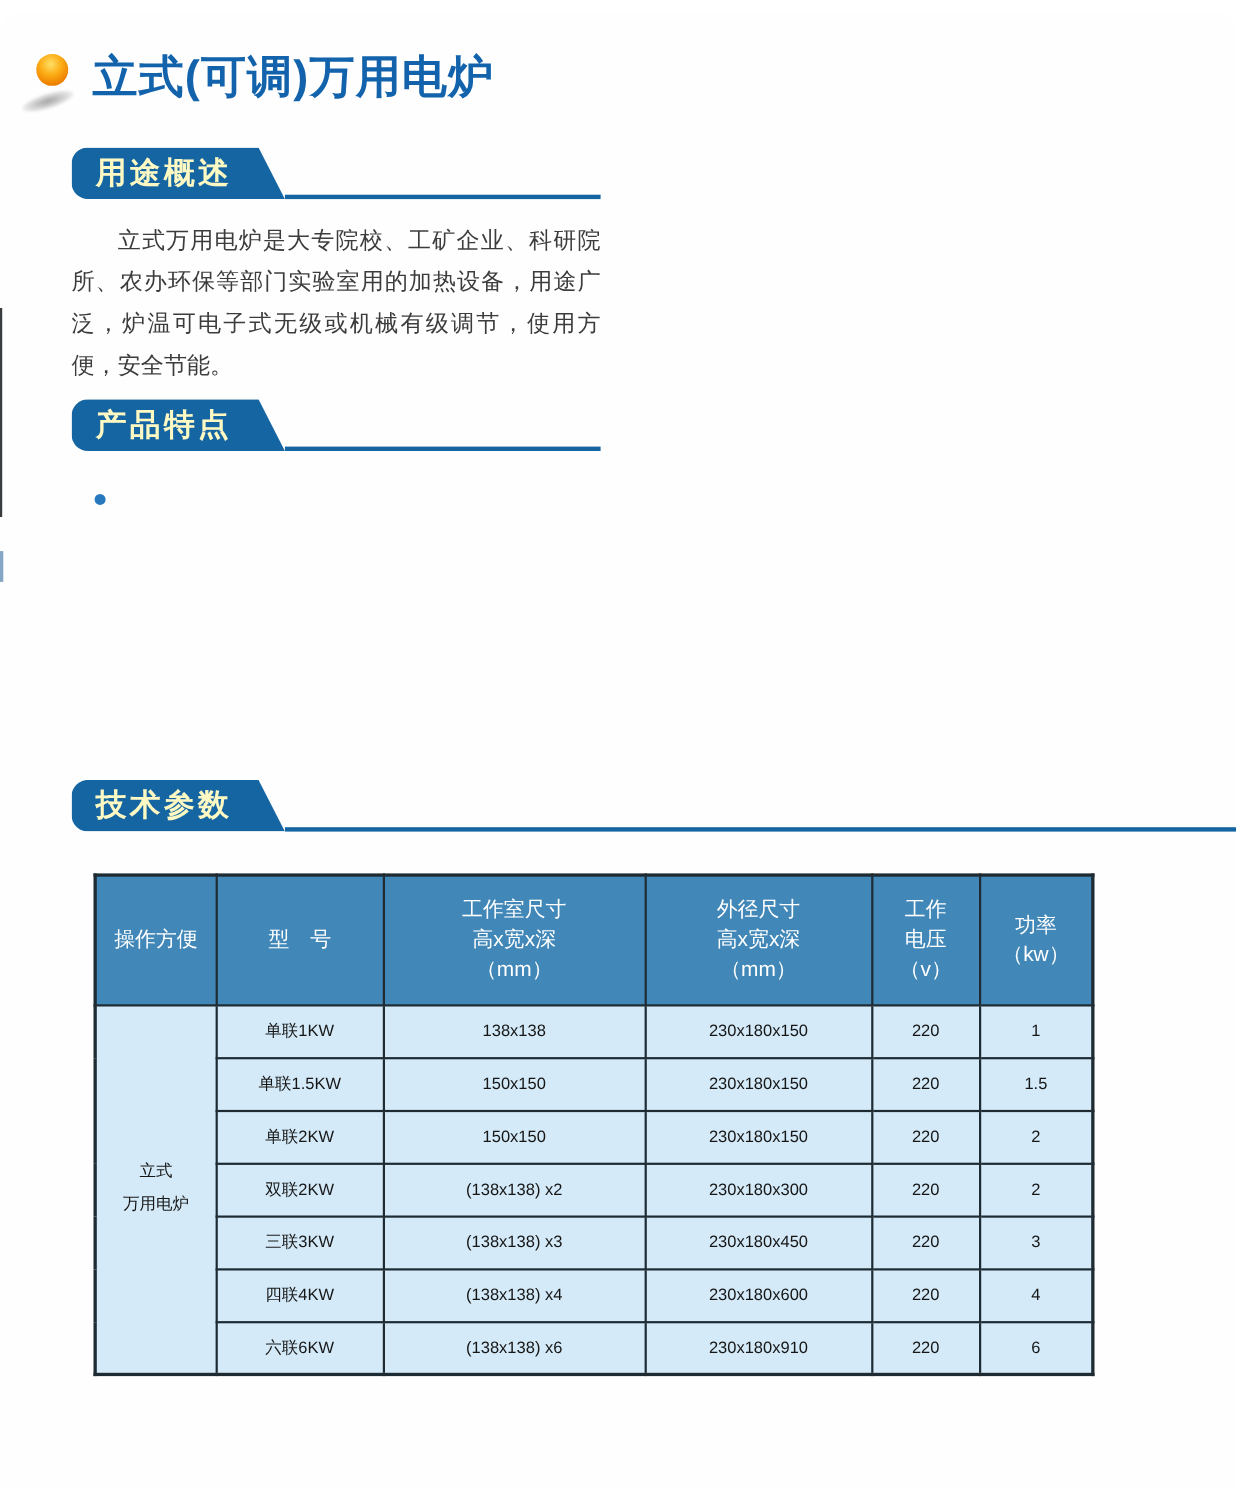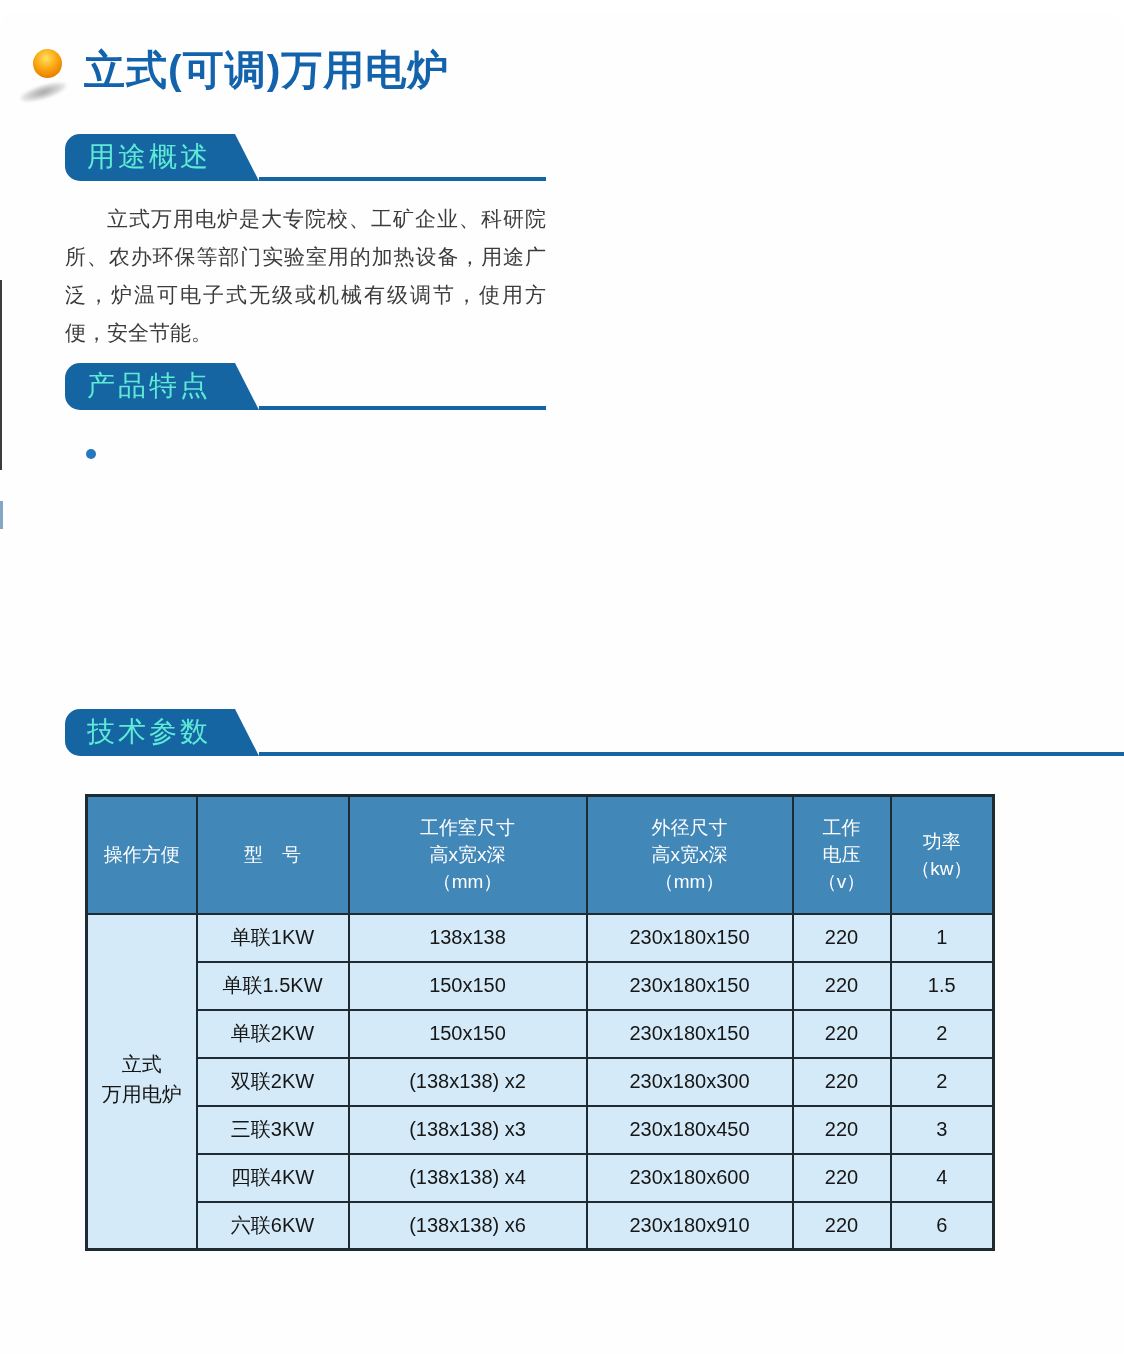--- a/index.html
+++ b/index.html
@@ -24,21 +24,21 @@
     position:absolute; left:84px; top:31px;
     font-size:41px; font-weight:bold; color:#1263ac; letter-spacing:1px; white-space:nowrap;
   }
 
   
   .banner { position:absolute; left:65px; height:47px; width:1059px; }
   .banner-tab {
     position:absolute; left:0; top:0; width:194px; height:47px;
     background:#1565a3; border-radius:15px 4px 0 15px;
     clip-path:polygon(0 0, 170px 0, 194px 47px, 0 47px);
-    color:#5eead4; font-size:28px; font-weight:normal; line-height:46px;
+    color:#fef9c3; font-size:28px; font-weight:bold; line-height:46px;
     padding-left:22px; letter-spacing:3px; white-space:nowrap;
   }
   .banner-line { position:absolute; left:194px; bottom:0; height:4px; background:#1565a3; }
   .banner-line.short { width:287px; }
   .banner-line.full  { width:865px; }
   .banner-s1 { top:122px; }
   .banner-s2 { top:351px;padding-left:40px; }
   .banner-s3 { top:697px; }
 
   
@@ -64,21 +64,21 @@
     border:3px solid #1e2b33;
   }
   .spec-table th, .spec-table td {
     border:2px solid #1e2b33; text-align:center; vertical-align:middle; padding:0;
   }
   .spec-table thead th {
     background:#4187b7; color:#ffffff; font-weight:normal;
     font-size:19px; line-height:27px; height:118px;
   }
   .spec-table tbody td {
-    background:#d4eaf8; color:#161616; font-size:20px; height:48px;
+    background:#d4eaf8; color:#161616; font-size:15px; height:48px;
   }
   .product-cell { line-height:30px;font-family:Liberation Mono, monospace; }
 </style>
 </head>
 <body>
 
 <div class="page">
 
   <span class="ball"></span>
   <span class="ball-shadow"></span>

